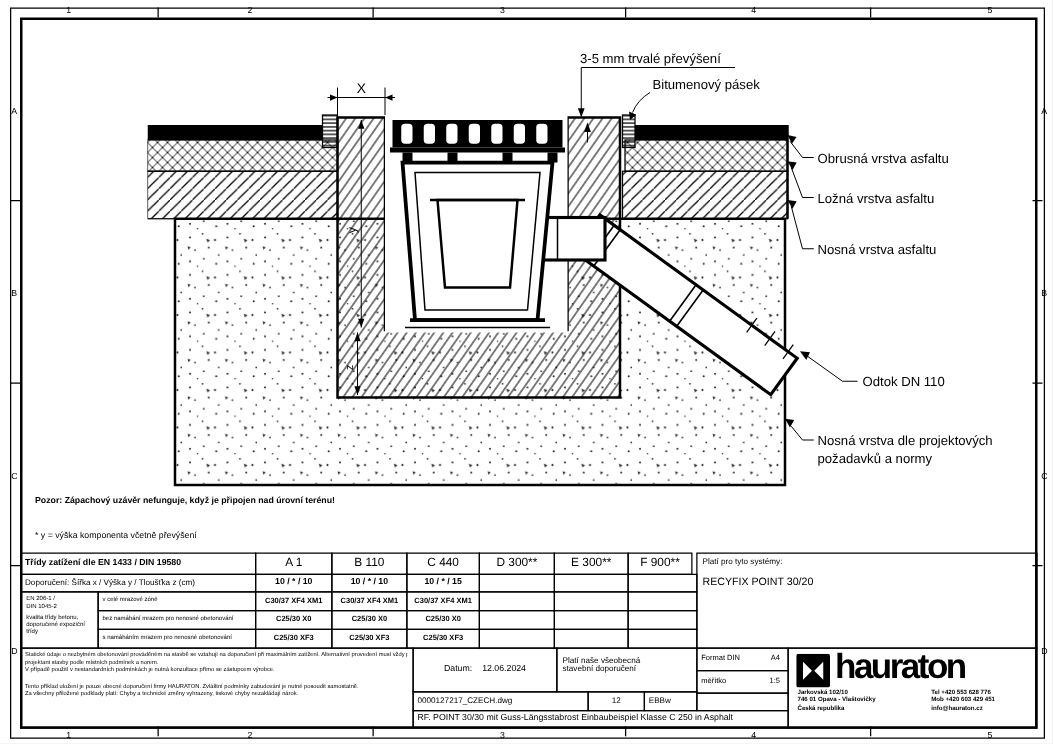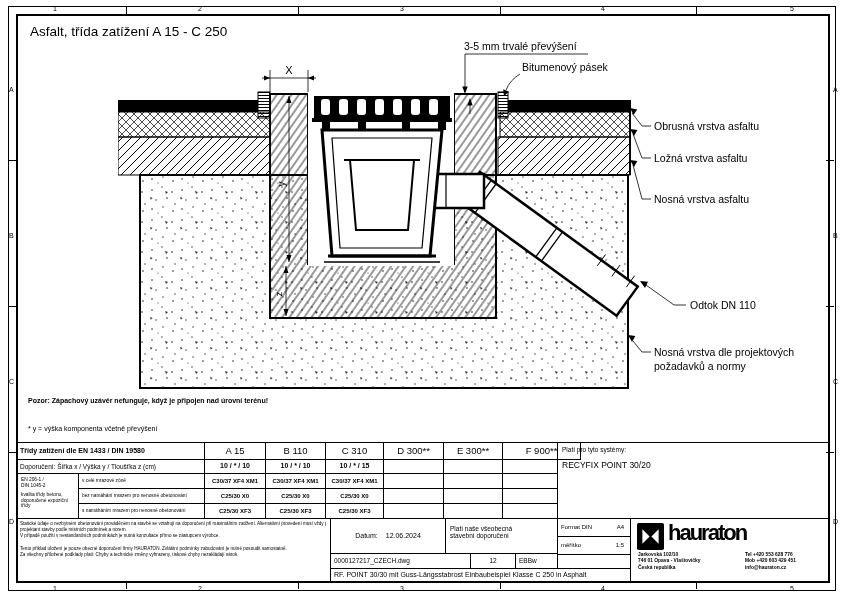--- a/index.html
+++ b/index.html
@@ -16,21 +16,21 @@
   .cell.col{flex-direction:column;align-items:flex-start;justify-content:flex-start;padding:3px 0 0 4px;}
   .hdr{font-size:9.5px;}
   .b{font-weight:bold;}
   .tiny{font-size:4.8px;line-height:5.6px;}
   .disc{position:absolute;font-size:4.6px;line-height:5.9px;white-space:nowrap;overflow:hidden;}
   svg{font-family:"Liberation Sans",sans-serif;}
   svg text{fill:#000;}
   .title{position:absolute;left:30px;top:22px;font-size:13.5px;line-height:19px;}
   .note{position:absolute;font-size:7px;font-weight:bold;}
   .addr{font-size:4.9px;line-height:6.4px;font-weight:bold;}
-  .brand{font-size:22px;font-weight:bold;letter-spacing:-2px;line-height:30px;}
+  .brand{font-size:28px;font-weight:bold;letter-spacing:-2px;line-height:30px;}
 </style>
 </head>
 <body>
 
 <div id="page">
 
   <div class="frame-outer"></div>
   <div class="frame-inner"></div>
 
   <div class="flabel" style="left:53px;top:5px">1</div>
@@ -62,21 +62,20 @@
   <div class="tick" style="left:500px;top:581px;width:1px;height:8px"></div>
   <div class="tick" style="left:696px;top:581px;width:1px;height:8px"></div>
   <div class="tick" style="left:8px;top:160px;width:8px;height:1px"></div>
   <div class="tick" style="left:8px;top:306px;width:8px;height:1px"></div>
   <div class="tick" style="left:8px;top:452px;width:8px;height:1px"></div>
   <div class="tick" style="left:826px;top:160px;width:8px;height:1px"></div>
   <div class="tick" style="left:826px;top:306px;width:8px;height:1px"></div>
   <div class="tick" style="left:826px;top:452px;width:8px;height:1px"></div>
 
   <div class="title">
-    <div>Asfalt, třída zatížení A 15 - C 250</div>
   </div>
 
   <svg class="abs" style="left:118px;top:34px" width="714" height="358" viewBox="0 0 714 358">
     <defs>
       <pattern id="pDiag" width="9" height="9" patternUnits="userSpaceOnUse">
         <path d="M-1,10 L10,-1" stroke="#000" stroke-width="1" fill="none"></path>
       </pattern>
       <pattern id="pCross" width="8" height="8" patternUnits="userSpaceOnUse">
         <path d="M0,8 L8,0 M0,0 L8,8" stroke="#000" stroke-width="0.7" fill="none"></path>
       </pattern>
@@ -228,26 +227,26 @@
       <text x="536" y="336" font-size="10.5">požadavků a normy</text>
       <polyline points="533,318 524,318 515,307" fill="none" stroke="#000" stroke-width="0.8"></polyline>
       <path d="M510,301 L517.3,302 L514,308 Z" fill="#000"></path>
     </g>
   </svg>
 
   <div class="note" style="left:28px;top:397px">Pozor: Zápachový uzávěr nefunguje, když je připojen nad úrovní terénu!</div>
   <div class="note" style="left:28px;top:425px;font-weight:normal">* y = výška komponenta včetně převýšení</div>
 
   <div class="cell l b" style="left:16px;top:442px;width:189px;height:18px;font-size:7px">Třídy zatížení dle EN 1433 / DIN 19580</div>
-  <div class="cell hdr" style="left:204px;top:442px;width:62px;height:18px">A 15</div>
+  <div class="cell hdr" style="left:204px;top:442px;width:62px;height:18px">A 1</div>
   <div class="cell hdr" style="left:265px;top:442px;width:61px;height:18px">B 110</div>
-  <div class="cell hdr" style="left:325px;top:442px;width:59px;height:18px">C 310</div>
+  <div class="cell hdr" style="left:325px;top:442px;width:59px;height:18px">C 440</div>
   <div class="cell hdr" style="left:383px;top:442px;width:61px;height:18px">D 300**</div>
   <div class="cell hdr" style="left:443px;top:442px;width:60px;height:18px">E 300**</div>
-  <div class="cell hdr" style="left:502px;top:442px;width:79px;height:18px">F 900**</div>
+  <div class="cell hdr" style="left:502px;top:442px;width:52px;height:18px">F 900**</div>
   <div class="cell col" style="left:557px;top:442px;width:273px;height:77px">
     <span style="font-size:6.5px">Platí pro tyto systémy:</span>
     <span style="font-size:8.5px;margin-top:8px">RECYFIX POINT 30/20</span>
   </div>
 
   <div class="cell l" style="left:16px;top:459px;width:189px;height:15px">Doporučení:  Šířka x / Výška y / Tloušťka z (cm)</div>
   <div class="cell b" style="left:204px;top:459px;width:62px;height:15px;font-size:7px">10 / * / 10</div>
   <div class="cell b" style="left:265px;top:459px;width:61px;height:15px;font-size:7px">10 / * / 10</div>
   <div class="cell b" style="left:325px;top:459px;width:59px;height:15px;font-size:7px">10 / * / 15</div>
   <div class="cell" style="left:383px;top:459px;width:61px;height:15px"></div>

